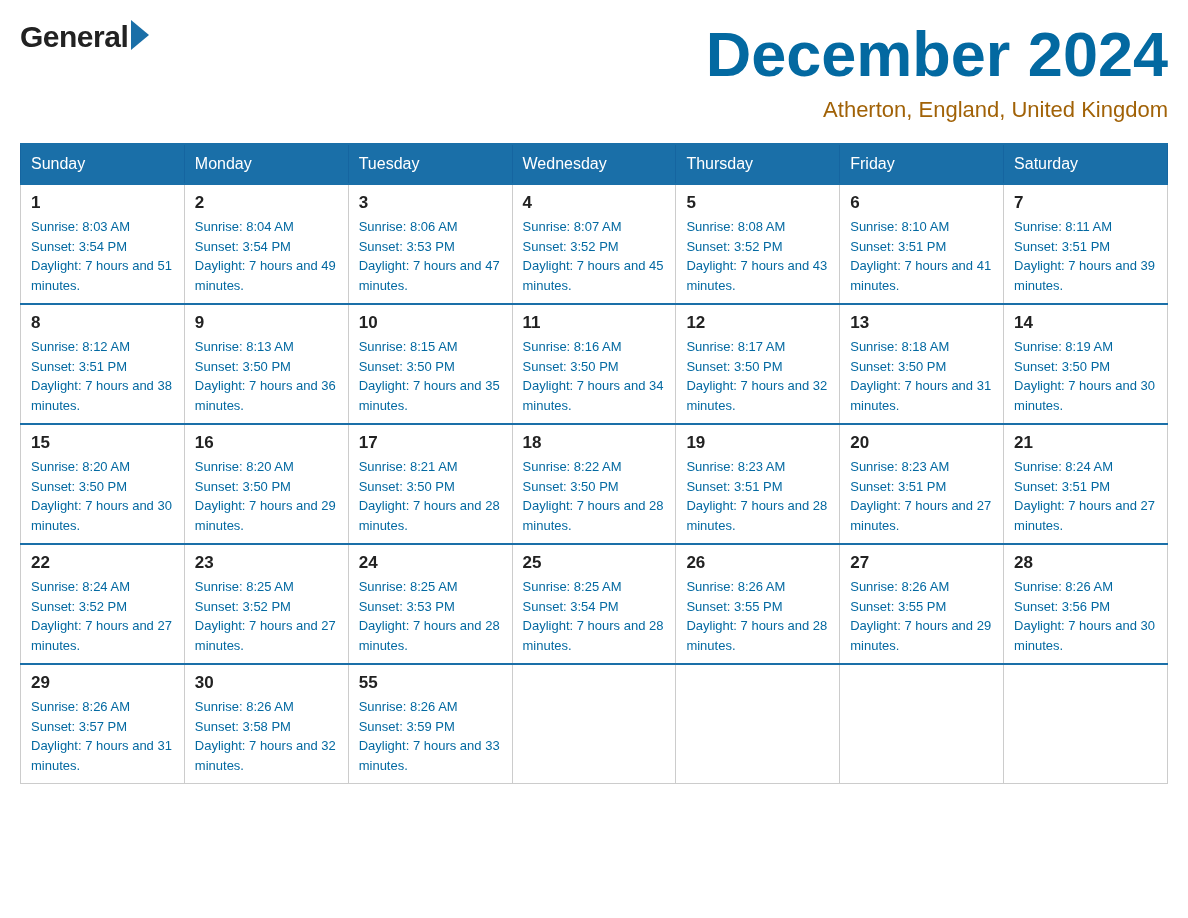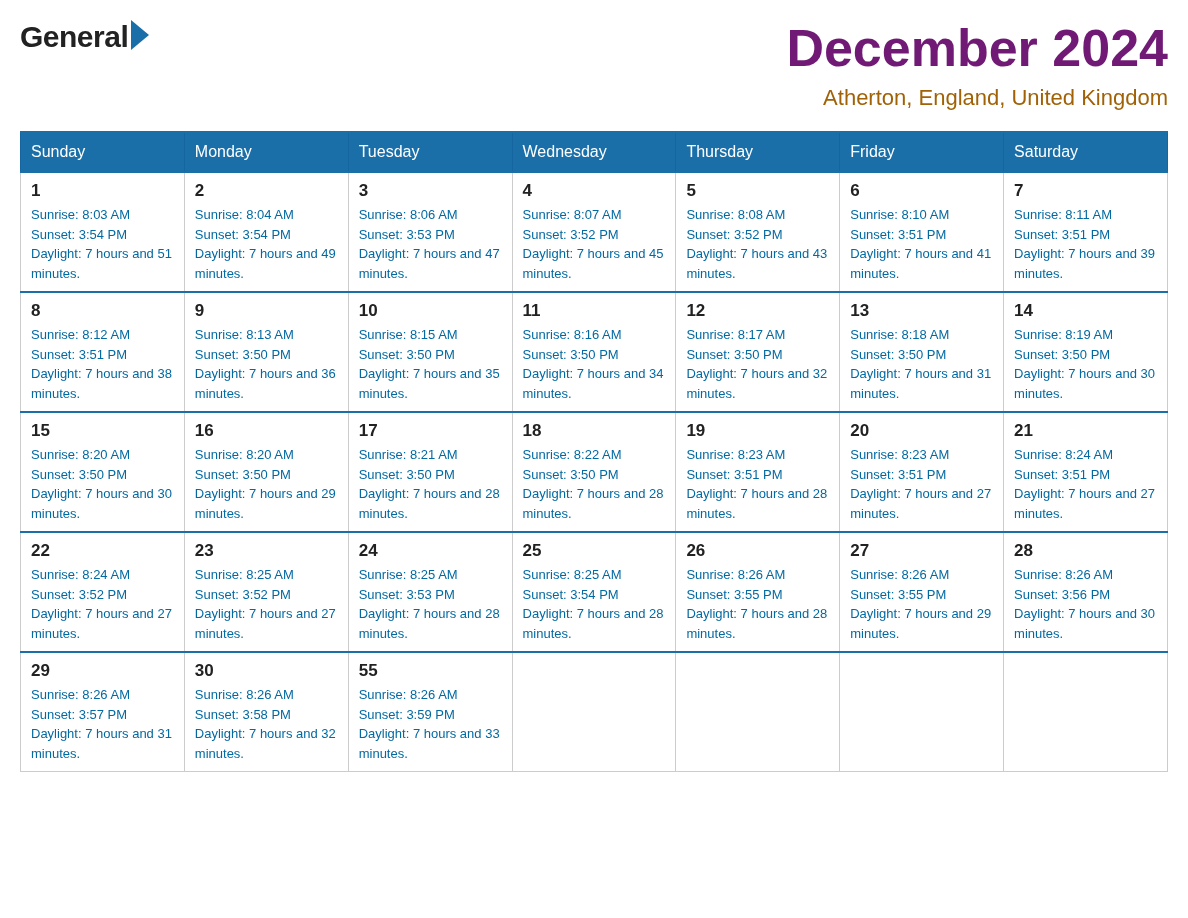--- a/index.html
+++ b/index.html
@@ -13,23 +13,23 @@
     .header {
       display: flex;
       justify-content: space-between;
       align-items: flex-start;
       margin-bottom: 20px;
     }
     .title-section {
       text-align: right;
     }
     .month-title {
-      font-size: 52px;
-      font-weight: bold;
-      color: #701a75;
+      font-size: 63px;
+      font-weight: bold;
+      color: #0369a1;
       line-height: 1.1;
     }
     .location {
       font-size: 22px;
       color: #a16207;
       margin-top: 8px;
     }
     .calendar {
       width: 100%;
       border-collapse: collapse;

